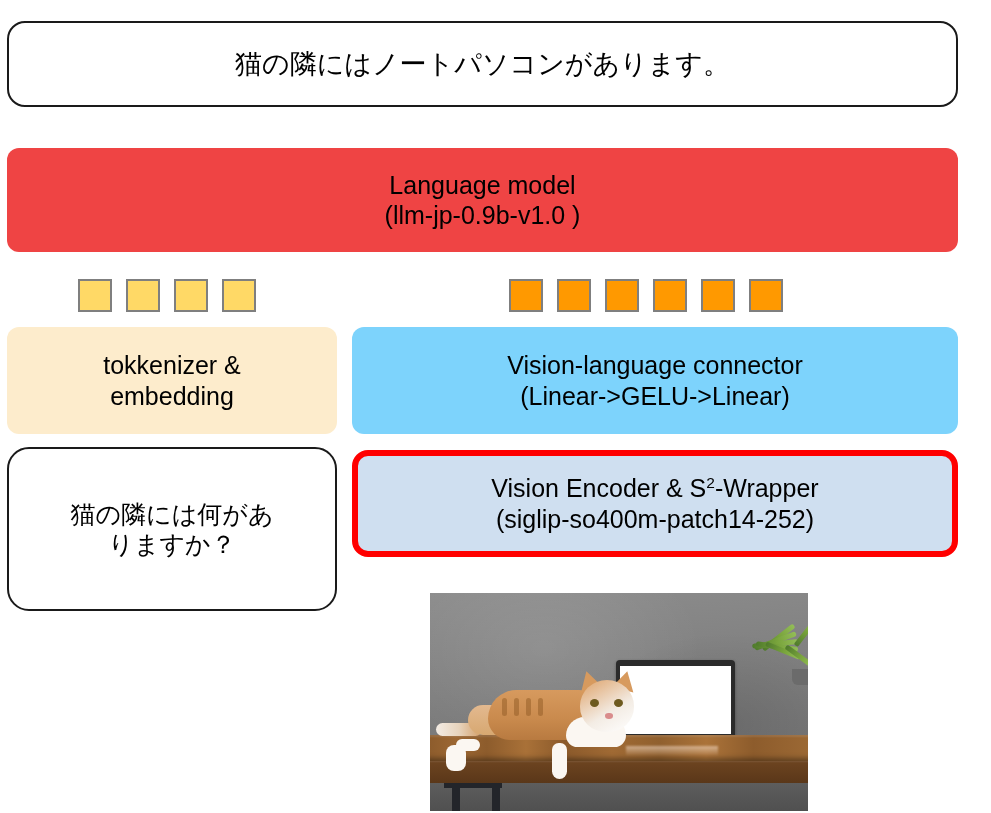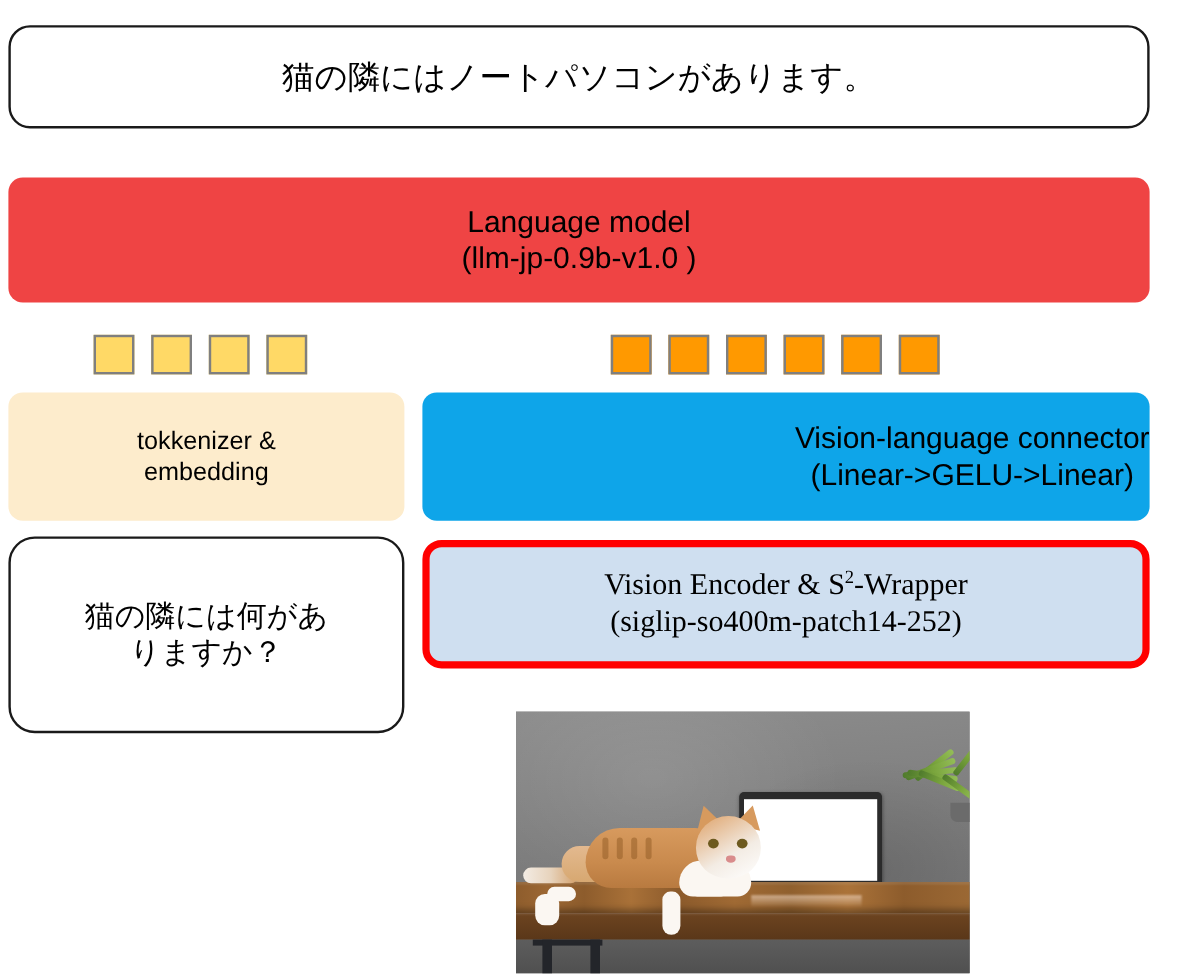--- a/index.html
+++ b/index.html
@@ -65,33 +65,32 @@
   .token.image-token { background: #ff9900; }
 
   
   #tokenizer-box {
     left: 7px;
     top: 327px;
     width: 330px;
     height: 107px;
     border-radius: 12px;
     background: #fdeccc;
-    font-size: 21px;
+    font-size: 25px;
   }
 
   
   #connector-box {
     left: 352px;
     top: 327px;
     width: 606px;
     height: 107px;
     border-radius: 12px;
-    background: #0ea5e9;
-    font-size: 25px;
-    justify-content: flex-end;
+    background: #7dd3fc;
+    font-size: 25px;
   }
 
   
   #question-box {
     left: 7px;
     top: 447px;
     width: 330px;
     height: 164px;
     border: 2px solid #1a1a1a;
     border-radius: 22px;
@@ -103,21 +102,20 @@
   
   #vision-encoder-box {
     left: 352px;
     top: 450px;
     width: 606px;
     height: 107px;
     border: 6px solid #ff0000;
     border-radius: 16px;
     background: #cfdff0;
     font-size: 25px;
-    font-family: Liberation Serif, serif;
   }
   sup { font-size: 0.62em; vertical-align: super; line-height: 0; }
 
   
   #input-photo {
     position: absolute;
     left: 430px;
     top: 593px;
     width: 378px;
     height: 218px;

